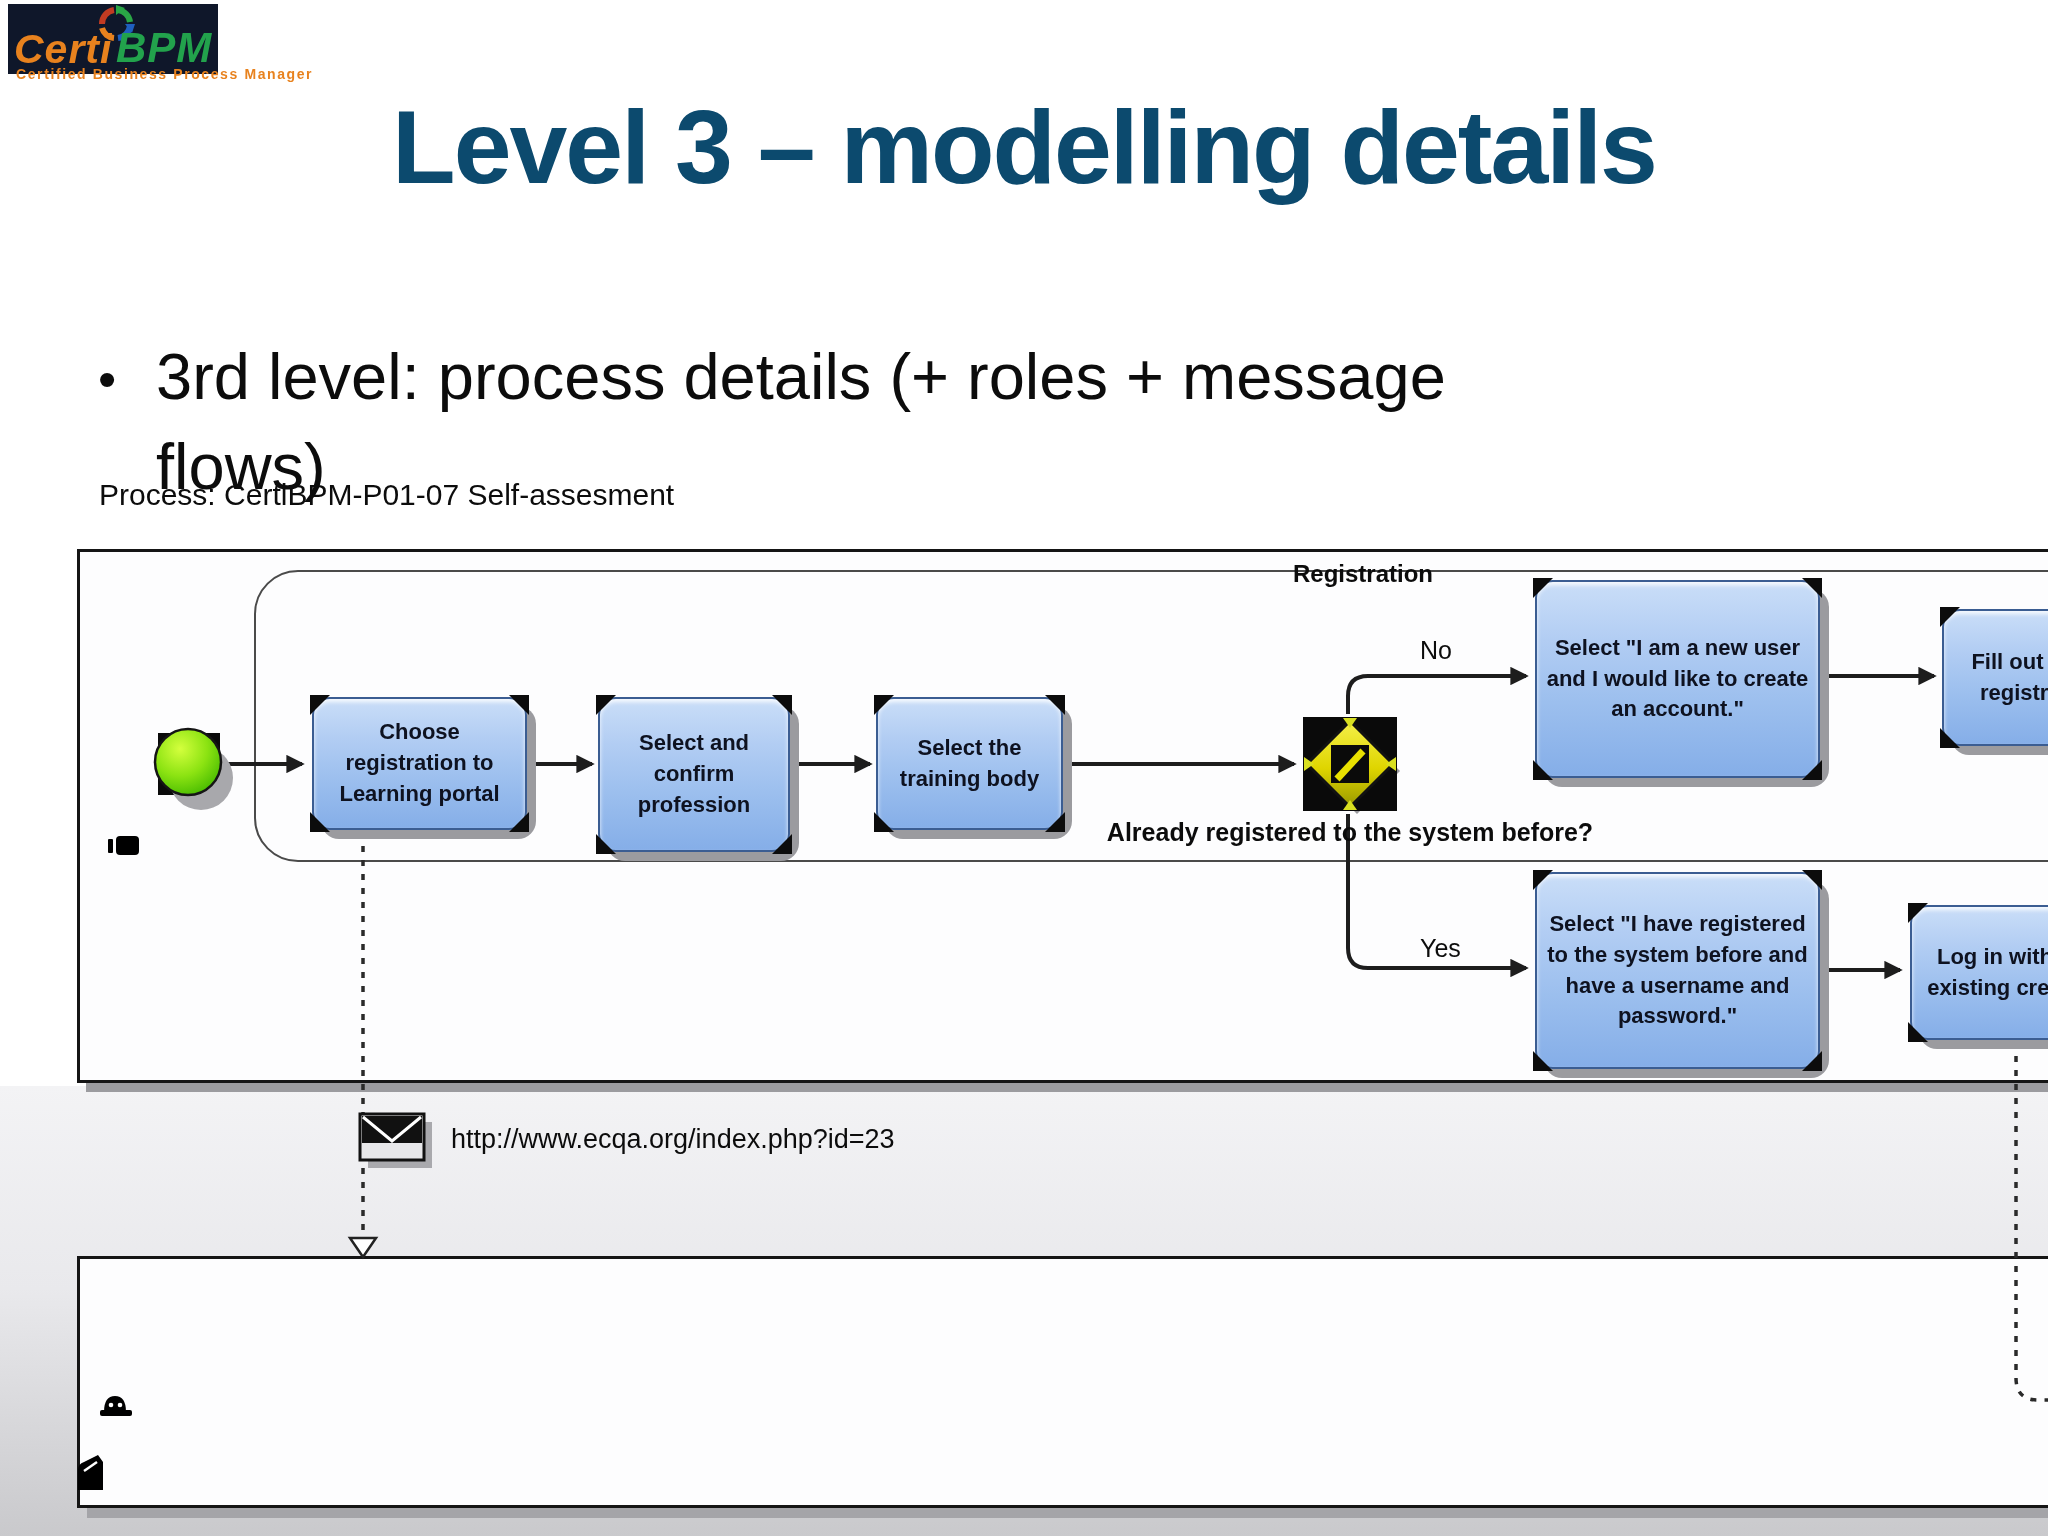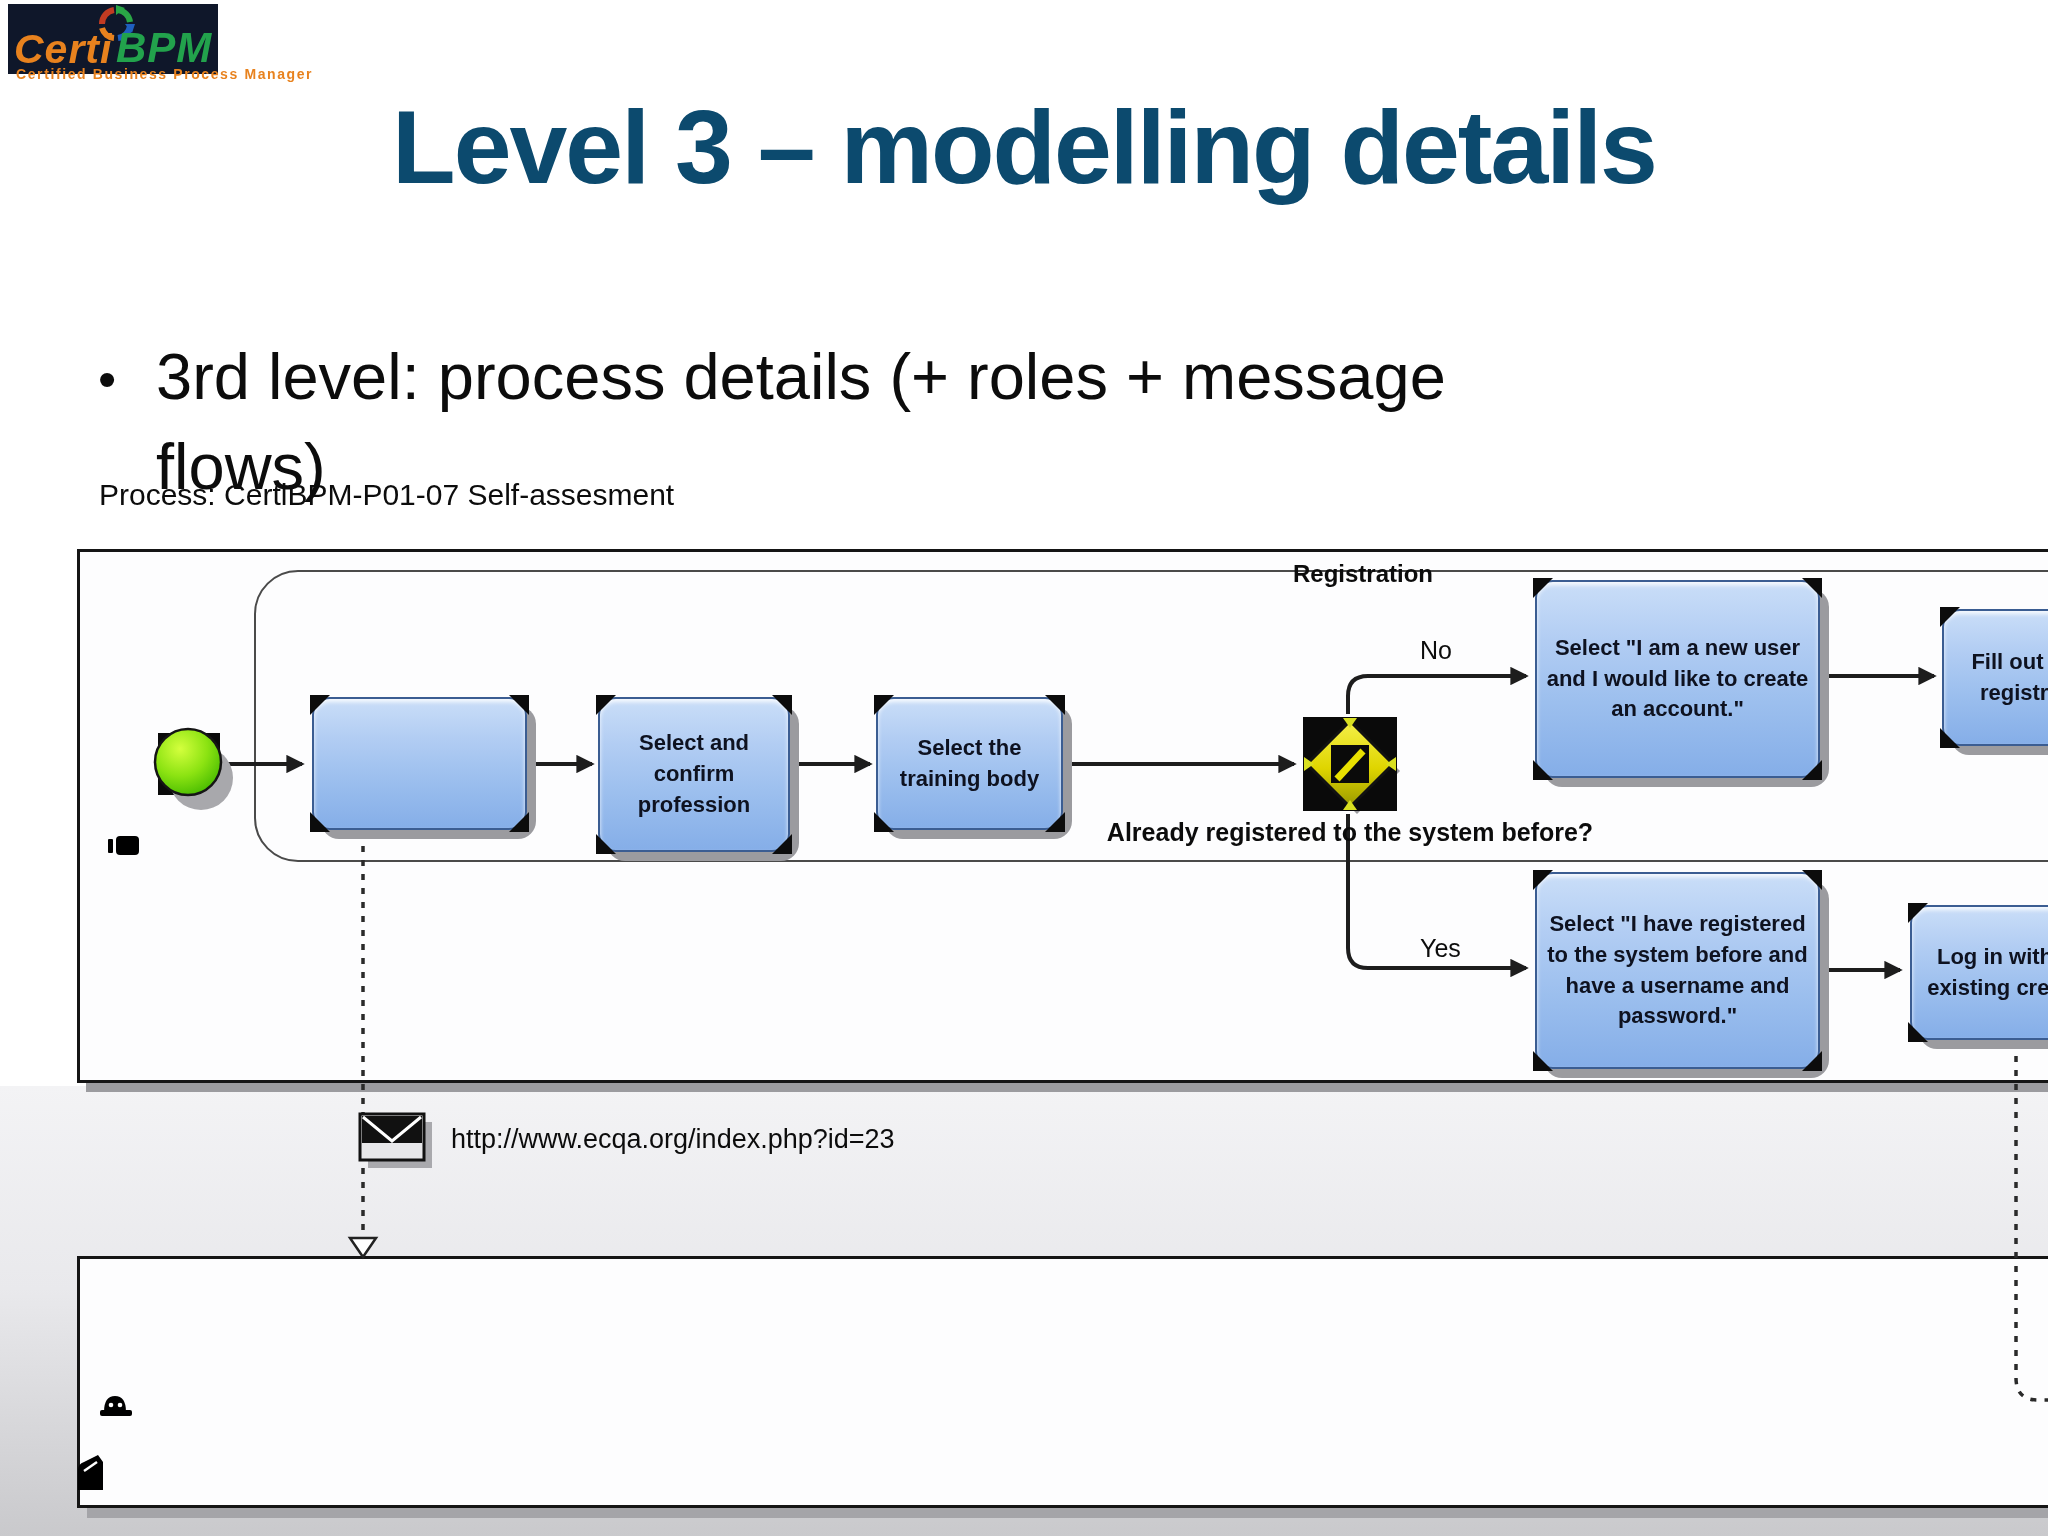--- a/index.html
+++ b/index.html
@@ -168,20 +168,21 @@
       <line x1="84" y1="1471" x2="97" y2="1462" stroke="#fff" stroke-width="2.5"></line>
     </g>
   </g>
 </svg>
 
 <div class="task t1">
   <i class="cm tl"></i>
     <i class="cm tr"></i>
     <i class="cm bl"></i>
     <i class="cm br"></i>
+  <span>Choose registration to Learning portal</span>
 </div>
 <div class="task t2">
   <i class="cm tl"></i>
     <i class="cm tr"></i>
     <i class="cm bl"></i>
     <i class="cm br"></i>
   <span>Select and confirm profession</span>
 </div>
 <div class="task t3">
   <i class="cm tl"></i>

